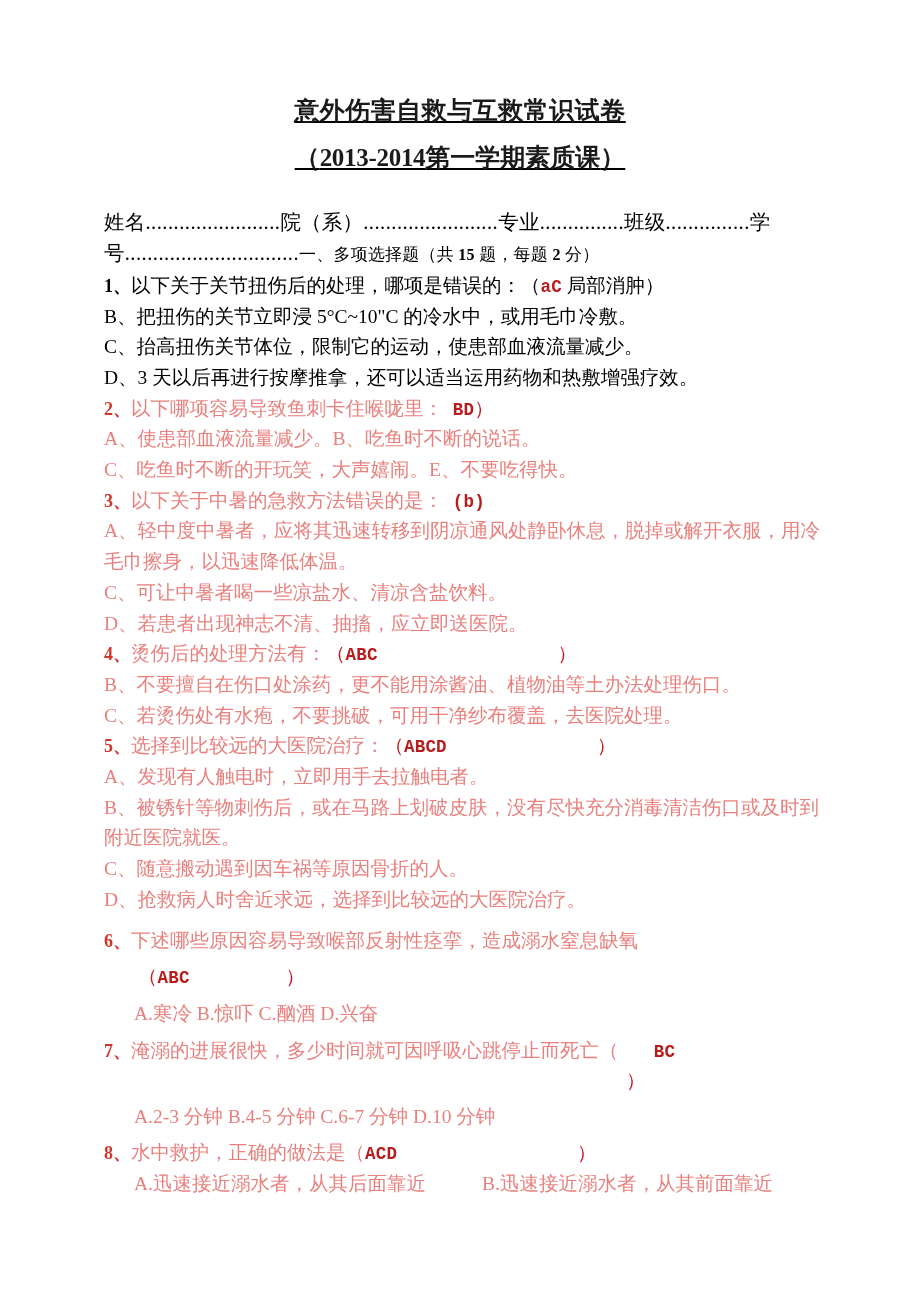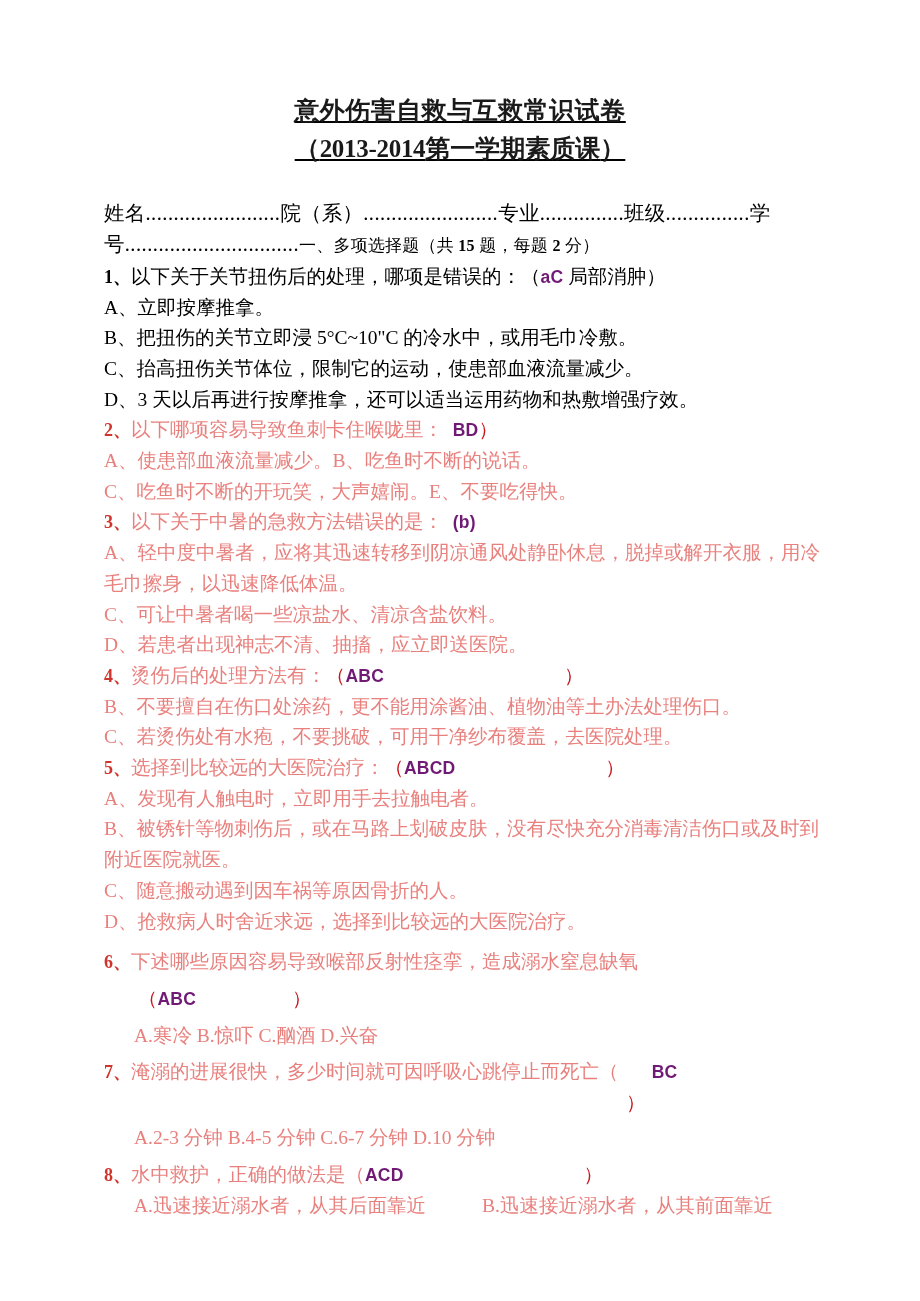--- a/index.html
+++ b/index.html
@@ -35,21 +35,21 @@
     letter-spacing: 0.5px;
     line-height: 1.16;
     color: #1a1a1a;
     font-family: "Liberation Serif", "DejaVu Serif", serif;
   }
   .doc-subtitle {
     font-size: 25px;
     font-weight: 700;
     line-height: 1.18;
     color: #1a1a1a;
-    margin-top: 9px;
+    margin-top: 18px;
     font-family: "Liberation Serif", "DejaVu Serif", serif;
   }
   .doc-subtitle .num {
     letter-spacing: -0.3px;
   }
 
   
   .body-area {
     margin-top: 34px;
     padding-left: 104px;
@@ -84,23 +84,23 @@
 
   .qnum {
     font-weight: 700;
     font-size: 18px;
   }
   .line.black .qnum { color: #000; }
   .line.red .qnum { color: #d0342c; }
 
   
   .ans {
-    font-family: Liberation Sans, sans-serif;
-    font-weight: 700;
-    color: #701a75;
+    font-family: Liberation Mono, monospace;
+    font-weight: 700;
+    color: #b91c1c;
     font-size: 17.5px;
     letter-spacing: 0.2px;
   }
   .paren-open, .paren-close {
     color: #c8161d;
   }
   .line.black .paren-open,
   .line.black .paren-close { color: #000; }
 
   .gap-lg { display: inline-block; width: 180px; }
@@ -150,21 +150,20 @@
     <div class="doc-subtitle"><span>（</span><span class="num">2013-2014</span><span>第一学期素质课</span><span>）</span></div>
   </div>
 
   <div class="body-area">
 
     <div class="ident-line"><span>姓名</span><span class="dots">........................</span><span>院（系）</span><span class="dots">........................</span><span>专业</span><span class="dots">...............</span><span>班级</span><span class="dots">...............</span><span>学号</span><span class="dots">...............................</span><span class="section-head">一、多项选择题（共 </span><span class="small-num">15</span><span class="section-head"> 题，每题 </span><span class="small-num">2</span><span class="section-head"> 分）</span></div>
 
     <div class="q-list">
 
       <div class="line black"><span class="qnum">1、</span><span>以下关于关节扭伤后的处理，哪项是错误的：</span><span class="paren-open">（</span><span class="ans">aC</span><span> 局部消肿</span><span class="paren-close">）</span></div>
-      <div class="line black">A、立即按摩推拿。</div>
       <div class="line black">B、把扭伤的关节立即浸 5°C~10"C 的冷水中，或用毛巾冷敷。</div>
       <div class="line black">C、抬高扭伤关节体位，限制它的运动，使患部血液流量减少。</div>
       <div class="line black">D、3 天以后再进行按摩推拿，还可以适当运用药物和热敷增强疗效。</div>
 
       <div class="line red"><span class="qnum">2、</span><span>以下哪项容易导致鱼刺卡住喉咙里：</span>&nbsp;&nbsp;<span class="ans">BD</span><span class="paren-close">）</span></div>
       <div class="line red">A、使患部血液流量减少。B、吃鱼时不断的说话。</div>
       <div class="line red">C、吃鱼时不断的开玩笑，大声嬉闹。E、不要吃得快。</div>
 
       <div class="line red"><span class="qnum">3、</span><span>以下关于中暑的急救方法错误的是：</span>&nbsp;&nbsp;<span class="ans">(b)</span></div>
       <div class="line red">A、轻中度中暑者，应将其迅速转移到阴凉通风处静卧休息，脱掉或解开衣服，用冷毛巾擦身，以迅速降低体温。</div>

